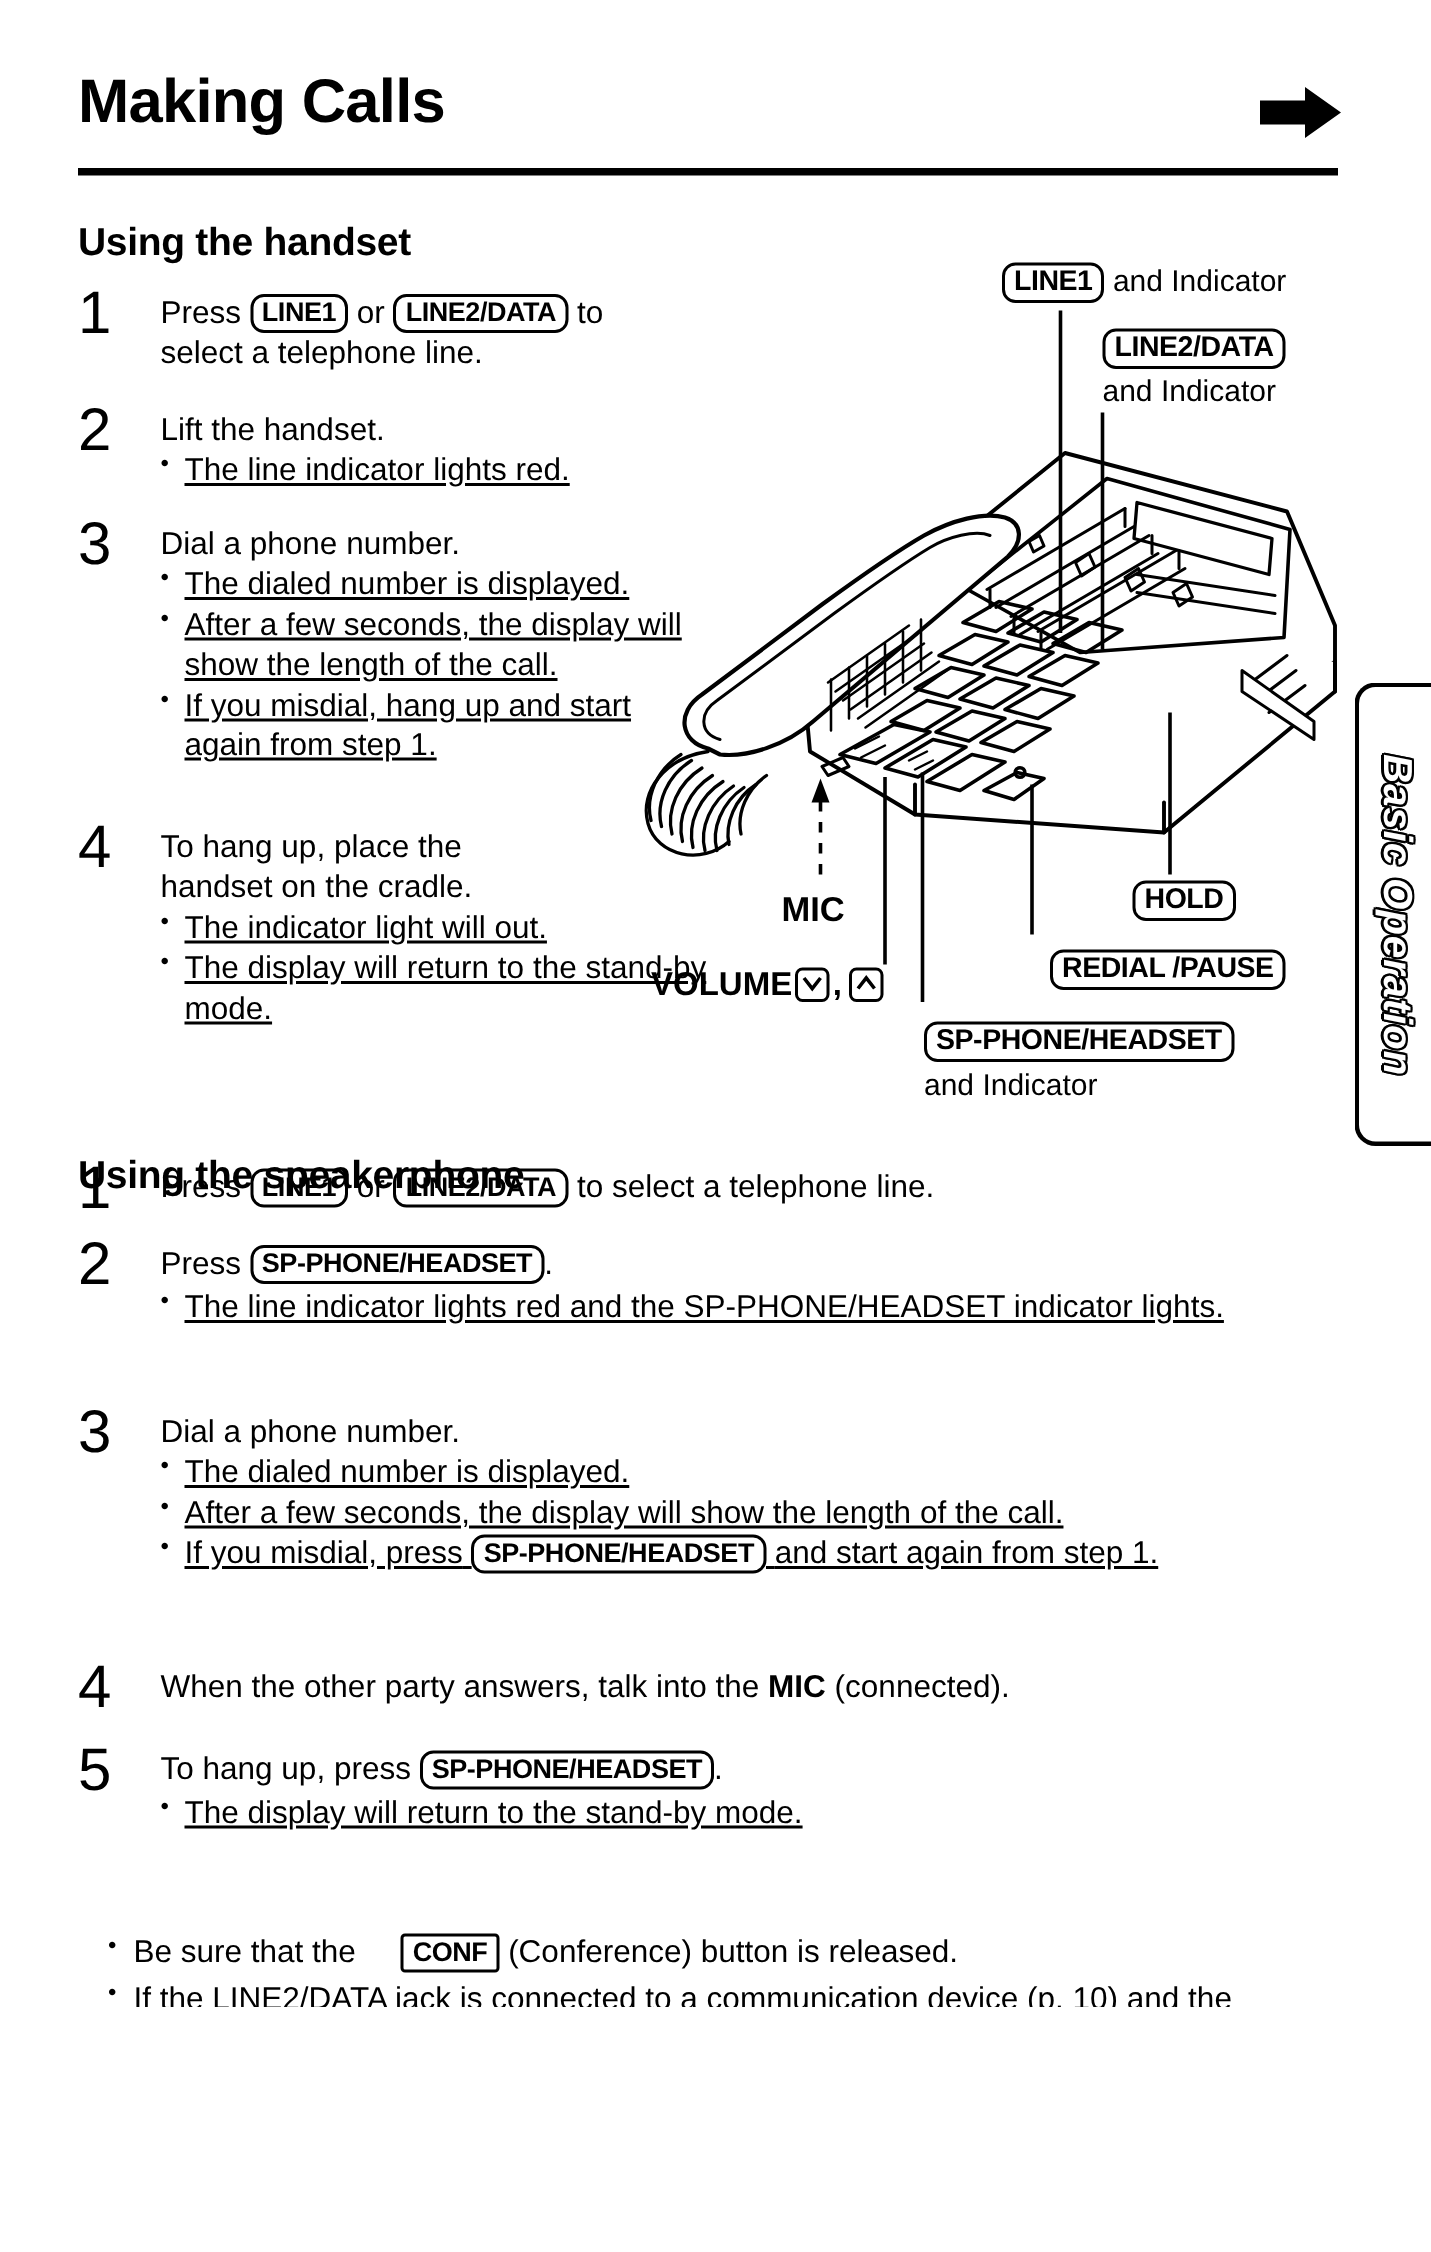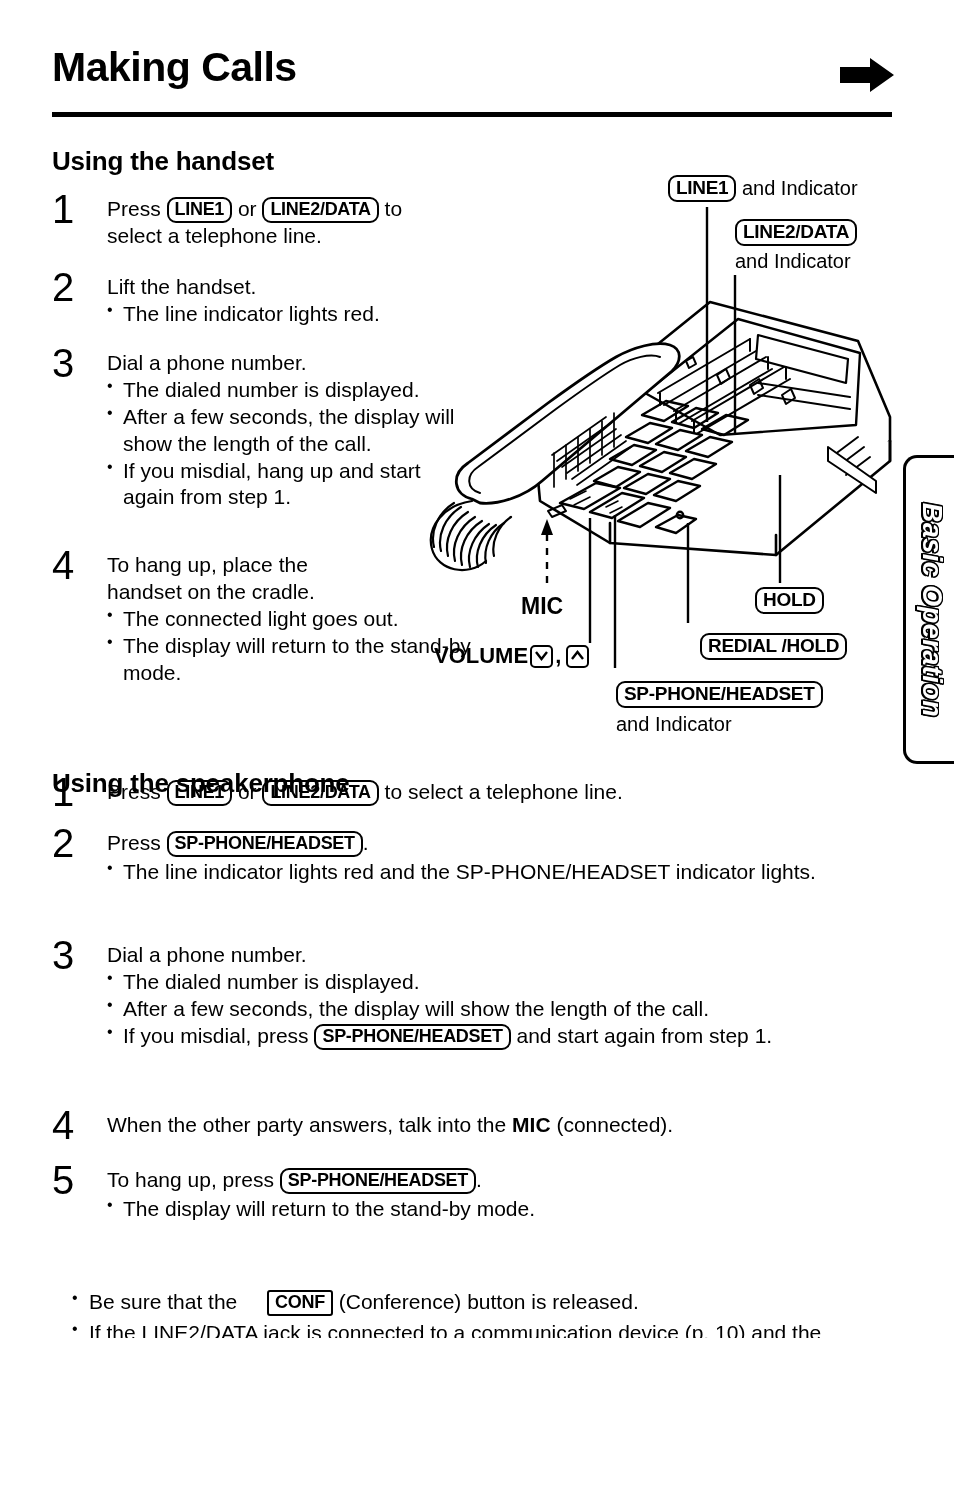--- a/index.html
+++ b/index.html
@@ -72,20 +72,21 @@
   .step-body {
     font-size: 21px;
     line-height: 1.28;
     padding-top: 4px;
     margin-left: 15px;
   }
   .bullets {
     margin: 0;
     padding: 0;
     list-style: none;
+    text-decoration: underline;
   }
   .bullets li {
     position: relative;
     padding-left: 16px;
     font-size: 21px;
     line-height: 1.28;
   }
   .bullets li::before {
     content: "\2022";
     position: absolute;
@@ -241,21 +242,21 @@
         <li>If you misdial, hang up and start again from step 1.</li>
       </ul>
     </div>
   </div>
 
   <div class="step" style="left:52px; top:548px; width:420px;">
     <div class="step-num">4</div>
     <div class="step-body">
       <div style="width:280px;">To hang up, place the handset on the cradle.</div>
       <ul class="bullets">
-        <li>The connected light goes out.</li>
+        <li>The indicator light will out.</li>
         <li>The display will return to the stand-by mode.</li>
       </ul>
     </div>
   </div>
 
   <div id="diagram">
 
     <svg style="position:absolute; left:0px; top:90px;" width="500" height="320" viewBox="0 0 500 320">
       <g fill="none" stroke="#000" stroke-width="2.6" stroke-linejoin="round" stroke-linecap="round">
 
@@ -395,21 +396,21 @@
           <path d="M4 13 L9.5 6 L15 13" fill="none" stroke="#000" stroke-width="2.4"></path>
         </svg>
       </span>
     </div>
 
     <div class="callout-label" style="left:335px; top:412px;">
       <span class="key">HOLD</span>
     </div>
 
     <div class="callout-label" style="left:280px; top:458px;">
-      <span class="key">REDIAL /HOLD</span>
+      <span class="key">REDIAL /PAUSE</span>
     </div>
 
     <div class="callout-label" style="left:196px; top:506px;">
       <span class="key">SP-PHONE/HEADSET</span>
       <div style="margin-top:4px;">and Indicator</div>
     </div>
   </div>
 
   <div id="side-tab">
     <div class="tab-text">Basic Operation</div>

